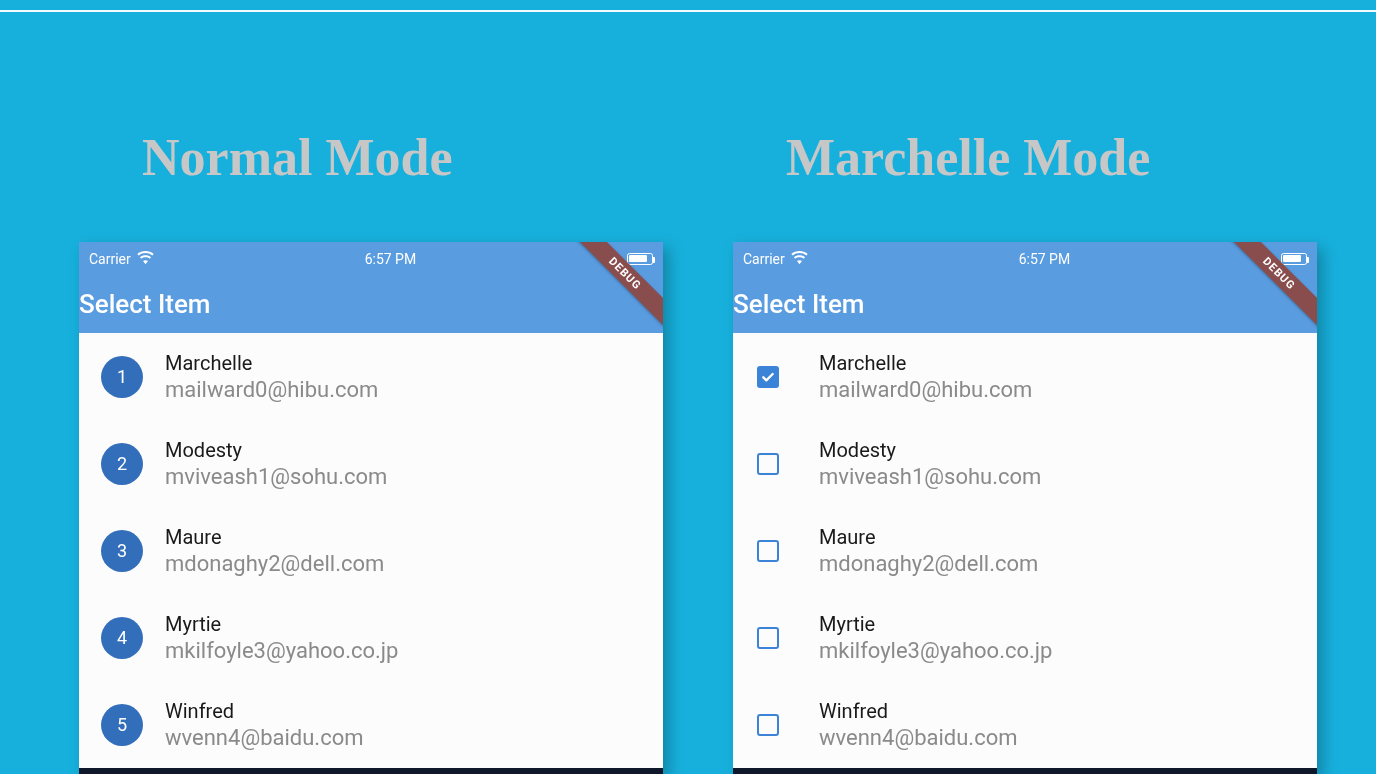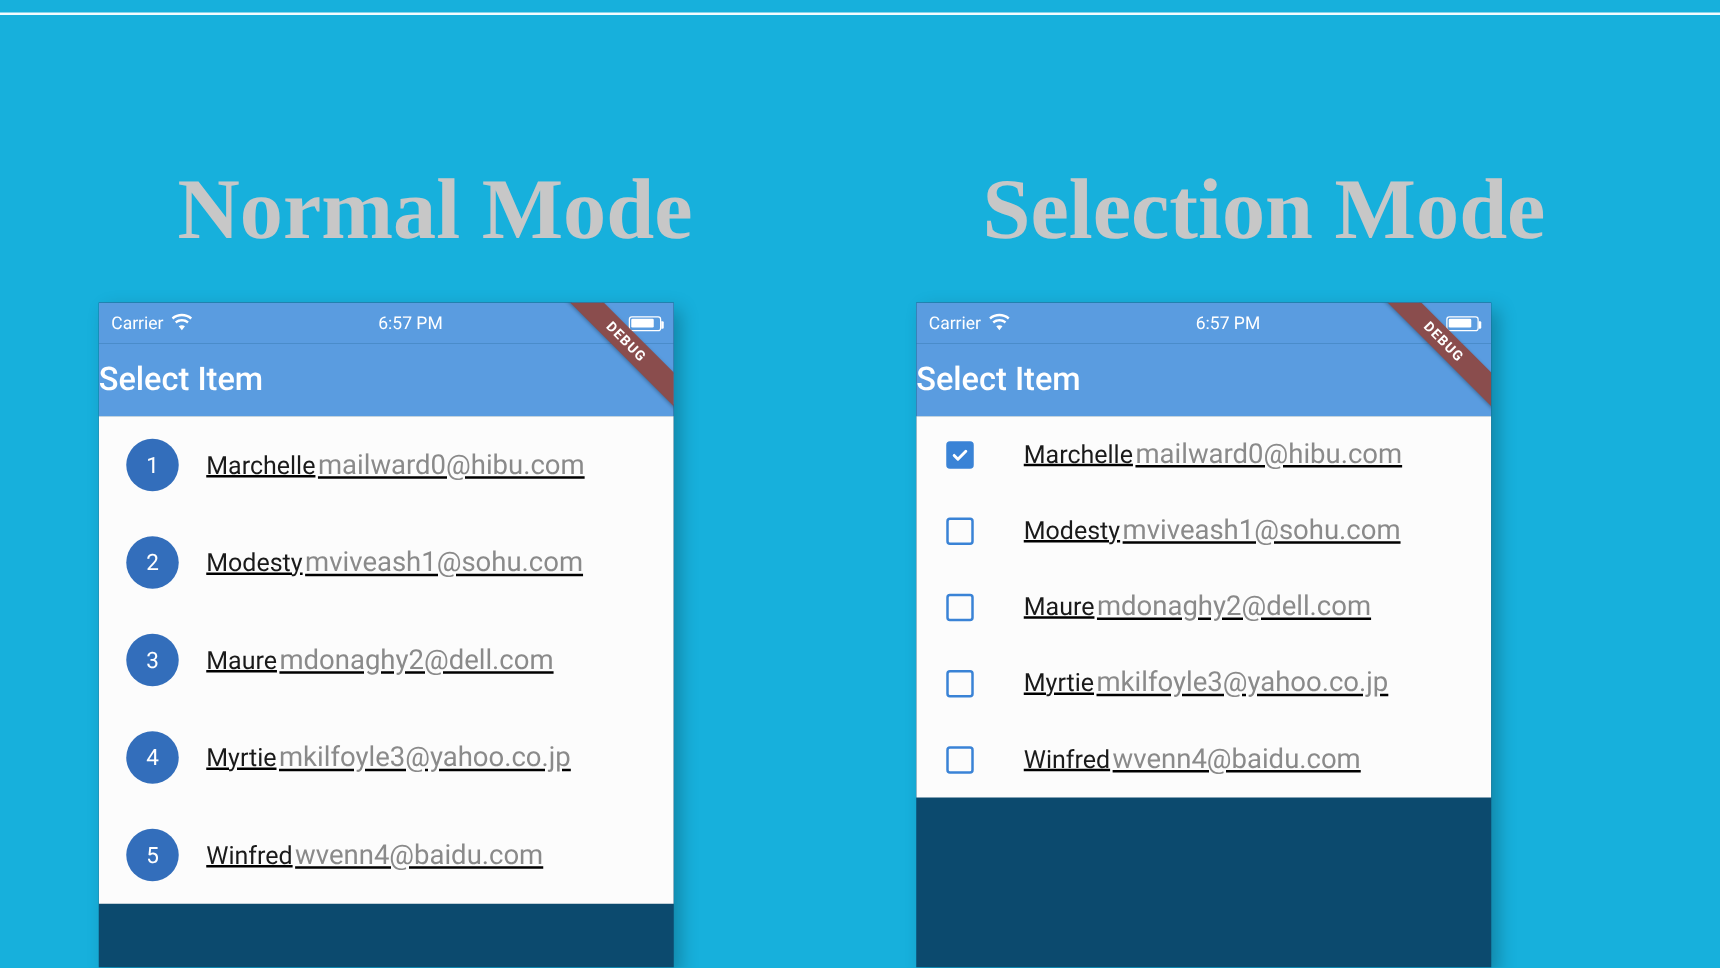--- a/index.html
+++ b/index.html
@@ -8,33 +8,33 @@
       width: 1376px;
       height: 774px;
       font-family: -apple-system, BlinkMacSystemFont, "Segoe UI", Roboto, sans-serif;
       position: relative;
       overflow: hidden;
     }
     .white-line { position:absolute;top:10px;left:0;right:0;height:2px;background:#fff;opacity:.95; }
     .heading {
       position: absolute;
       font-family: "Comic Sans MS", cursive;
-      font-size: 69px;
+      font-size: 52px;
       font-weight: bold;
       color: #c7c7c7;
       top: 128px;
     }
     .heading.left { left: 142px; }
     .heading.right { left: 786px; }
     .phone {
       position: absolute;
       top: 242px;
-      width: 460px;
+      width: 584px;
       height: 532px;
-      background: #0c4a6e;
+      background: #0f172a;
       box-shadow: 6px 6px 14px rgba(0,0,0,.25);
       overflow: hidden;
     }
     .phone.left { left: 79px; }
     .phone.right { left: 733px; }
     .statusbar {
       height: 33px;
       background: #5a9ce0;
       color: #fff;
       display: flex;
@@ -66,21 +66,21 @@
       font-size:18px;flex-shrink:0;
     }
     .checkbox {
       width:22px;height:22px;border:2.5px solid #3a83d6;border-radius:3px;
       flex-shrink:0;display:flex;align-items:center;justify-content:center;
       margin-left:2px;
     }
     .checkbox.checked { background:#3a83d6; }
     .checkbox.checked svg { display:block; }
     .checkbox svg { display:none; }
-    .textcol { display:flex;flex-direction:row;gap:2px;text-decoration:underline; }
+    .textcol { display:flex;flex-direction:column;gap:2px; }
     .name { font-size:20px;color:#1a1a1a;font-weight:400; }
     .email { font-size:22px;color:#8a8a8a; }
     .debug-banner {
       position:absolute;top:0;right:0;width:110px;height:110px;overflow:hidden;pointer-events:none;
     }
     .debug-ribbon {
       position:absolute;
       width:160px;
       background:#8a4d4d;
       color:#fff;
@@ -98,21 +98,21 @@
     .battery::after { content:"";position:absolute;right:-3.5px;top:3px;width:2px;height:6px;background:#fff;border-radius:0 1px 1px 0; }
     .battery .fill { background:#fff;height:100%;width:85%;border-radius:1px; }
     .check-right-col { width:42px;display:flex;justify-content:flex-start;align-items:center;flex-shrink:0; }
   </style>
 </head>
 <body>
 
 <div class="white-line"></div>
 
 <div class="heading left">Normal Mode</div>
-<div class="heading right">Selection Mode</div>
+<div class="heading right">Marchelle Mode</div>
 
 <div class="phone left">
   <div class="statusbar">
     <div class="status-left">
       <span>Carrier</span>
       <svg class="wifi-icon" viewBox="0 0 24 24" fill="white">
           <path d="M12 20l3.5-4.5c-2-1.6-5-1.6-7 0L12 20zm-6-7.7c3.3-2.8 8.7-2.8 12 0l1.8-2.2c-4.4-3.7-11.2-3.7-15.6 0L6 12.3zM2.3 7.8C7.7 3.2 16.3 3.2 21.7 7.8l1.8-2.2C17 .2 7 .2.5 5.6l1.8 2.2z"></path>
         </svg>
     </div>
     <span>6:57 PM</span>

